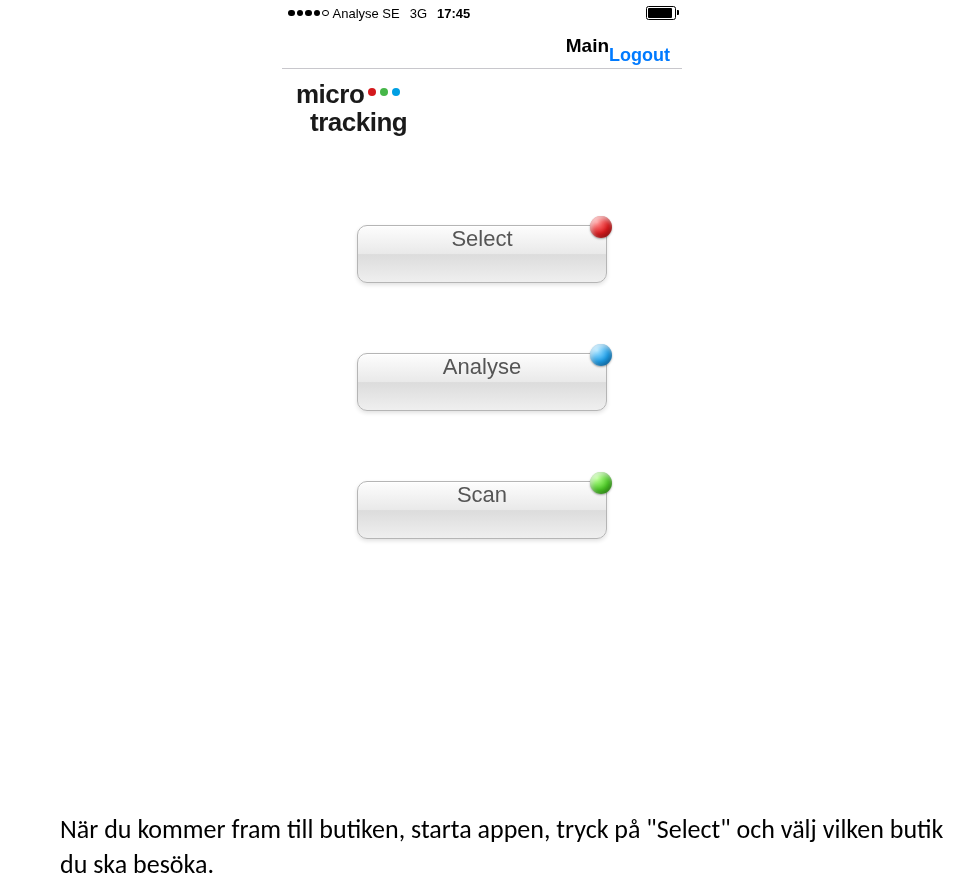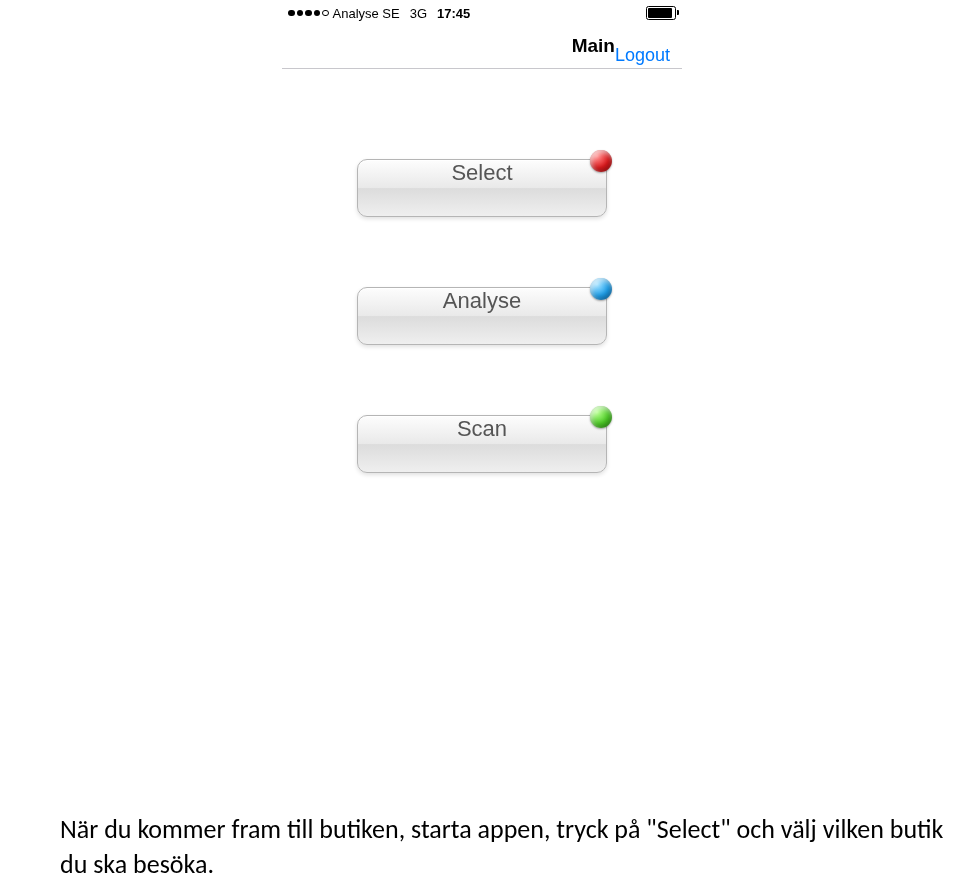--- a/index.html
+++ b/index.html
@@ -63,21 +63,21 @@
       padding: 0 12px;
     }
     .nav-title {
       font-size: 19px;
       font-weight: 600;
       color: #000;
     }
     .nav-logout {
       font-size: 18px;
       color: #007aff;
-      font-weight: 400;
+      font-weight: 700;
       margin-top: 18px;
     }
     .nav-spacer { width: 60px; }
 
     .logo-block {
       padding: 12px 0 0 14px;
     }
     .logo {
       font-family: "Helvetica Neue", Arial, sans-serif;
       font-weight: 800;
@@ -160,20 +160,31 @@
         </span>
     </span>
   </div>
 
   <div class="nav-bar">
     <span class="nav-spacer"></span>
     <span class="nav-title">Main</span>
     <span class="nav-logout">Logout</span>
   </div>
 
+  <div class="logo-block">
+    <div class="logo logo-line1">
+      <span>micro</span>
+      <span class="logo-dots">
+        <span class="ld ld-r"></span>
+          <span class="ld ld-g"></span>
+          <span class="ld ld-b"></span>
+      </span>
+    </div>
+    <div class="logo logo-line2">tracking</div>
+  </div>
 
   <div class="button-area">
     <div class="ios-btn">
       <span>Select</span>
       <span class="corner-dot cd-red"></span>
     </div>
     <div class="ios-btn">
       <span>Analyse</span>
       <span class="corner-dot cd-blue"></span>
     </div>

